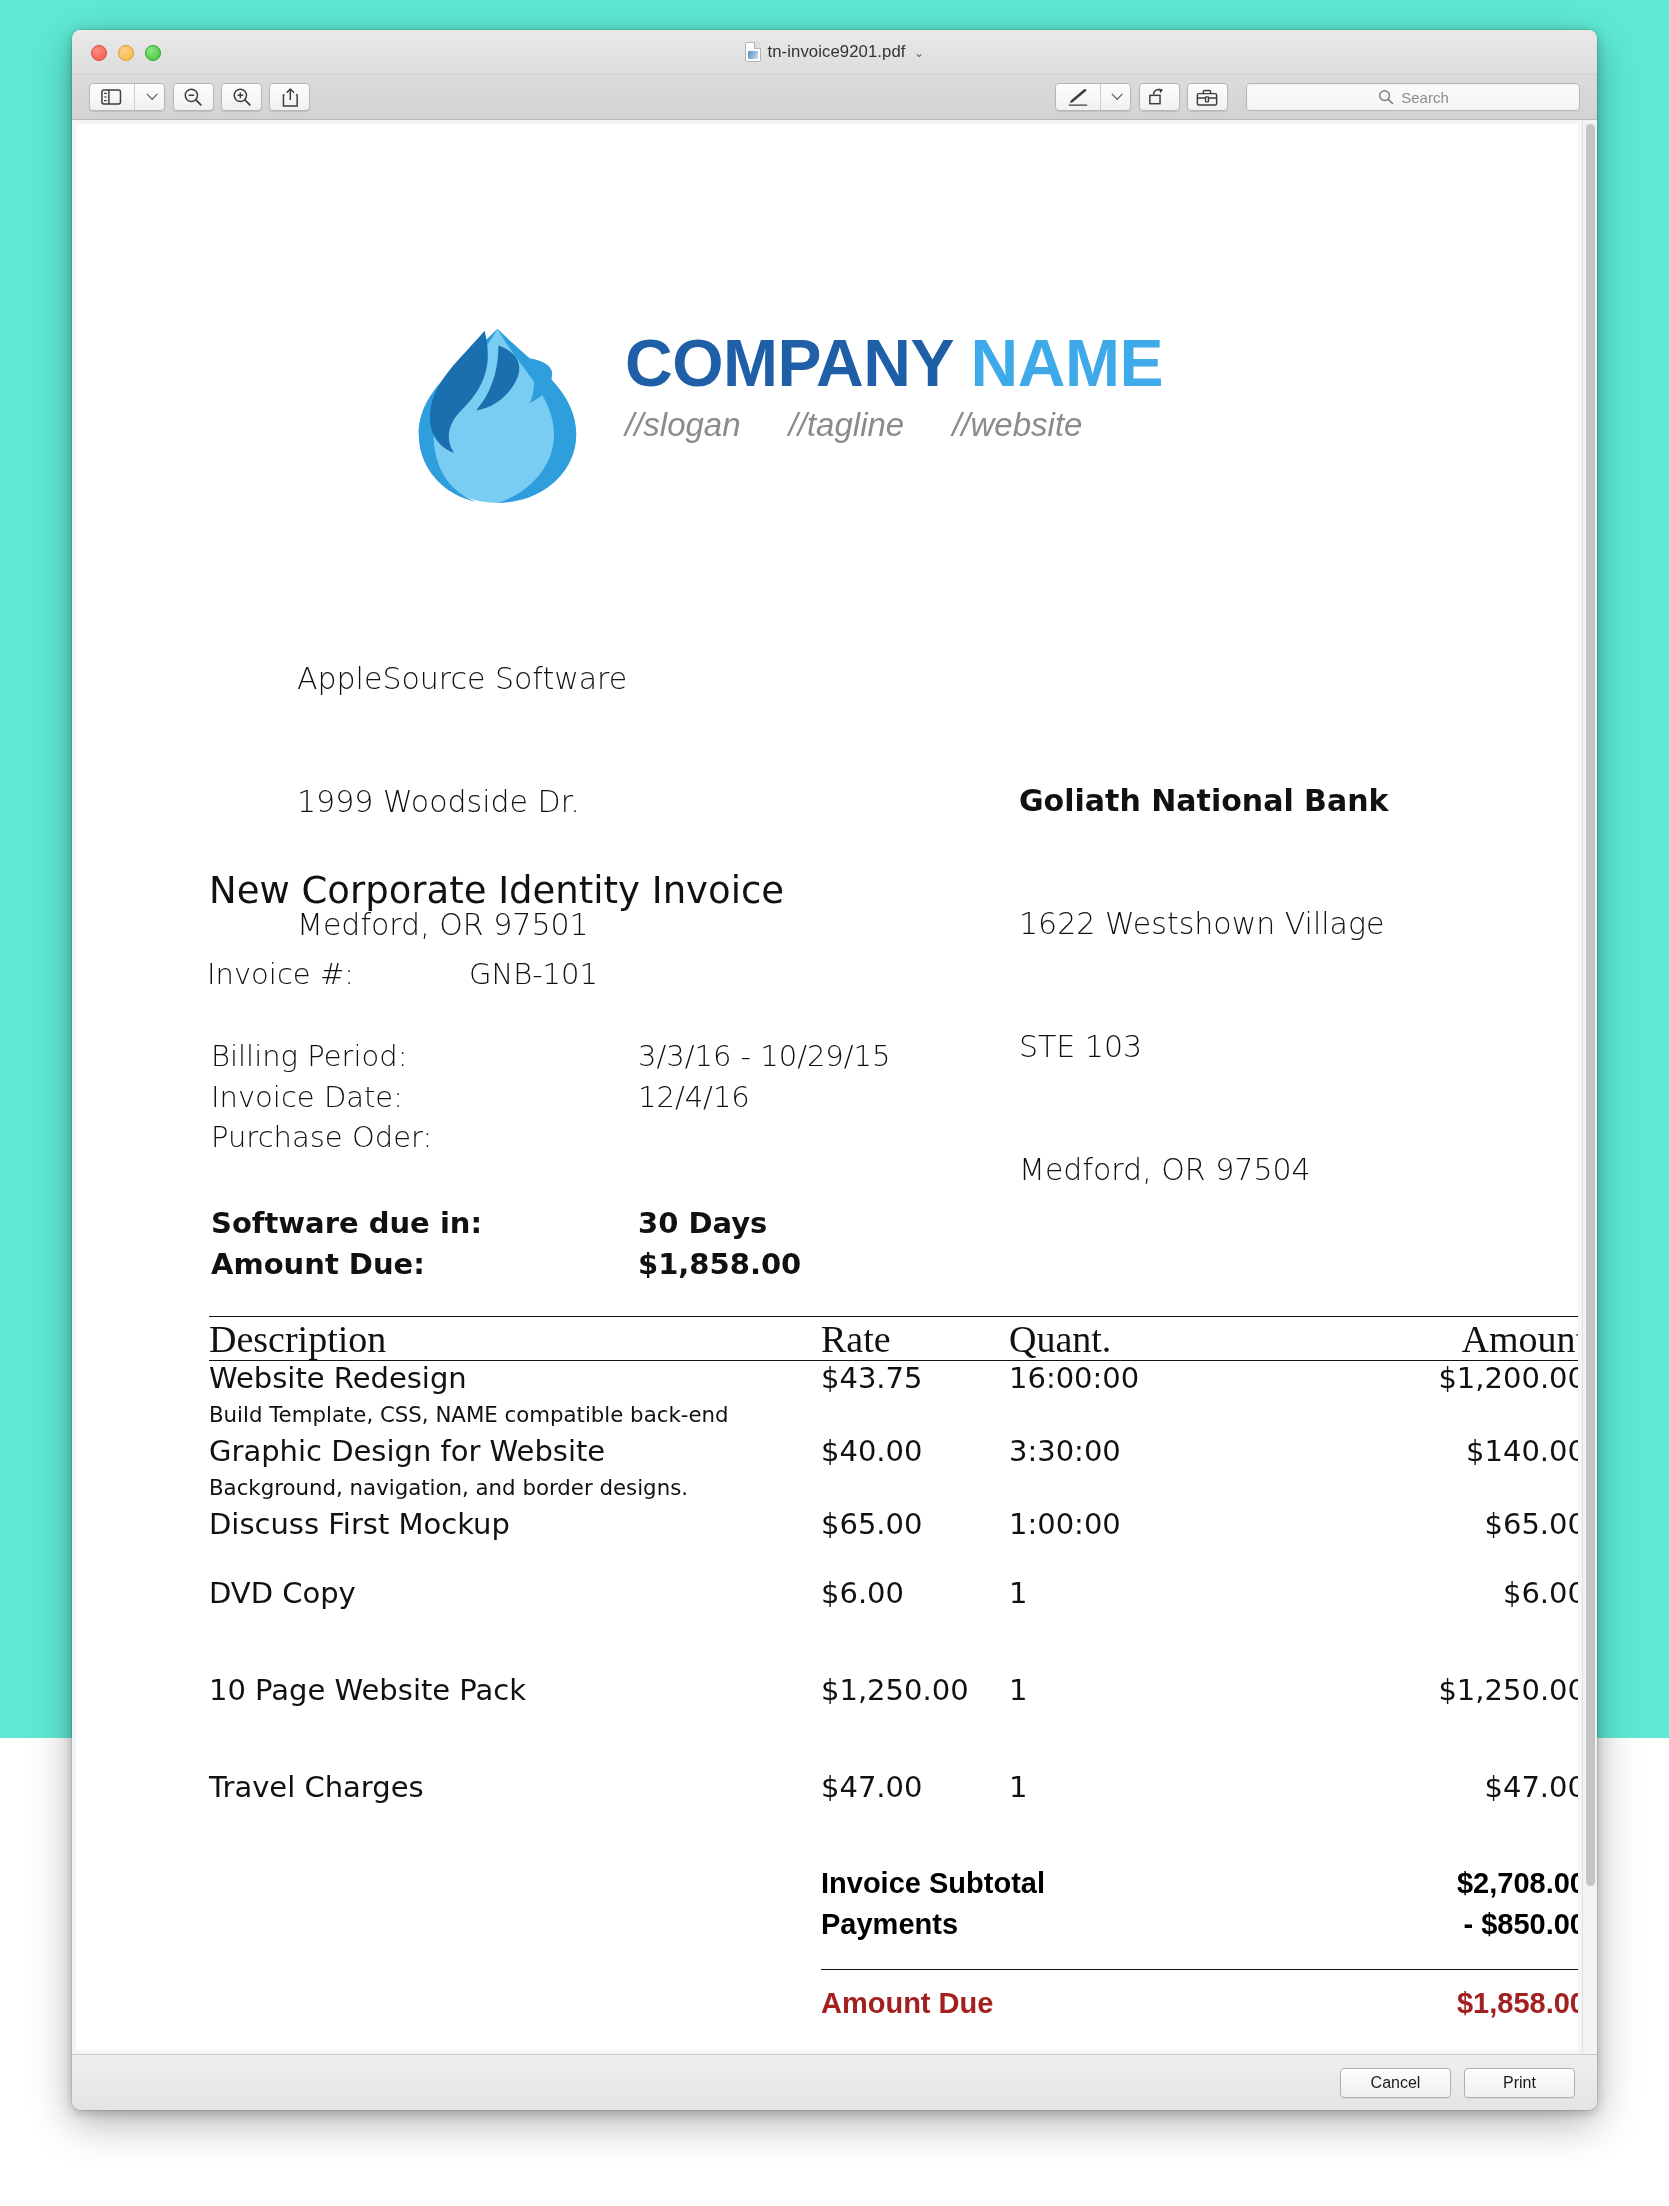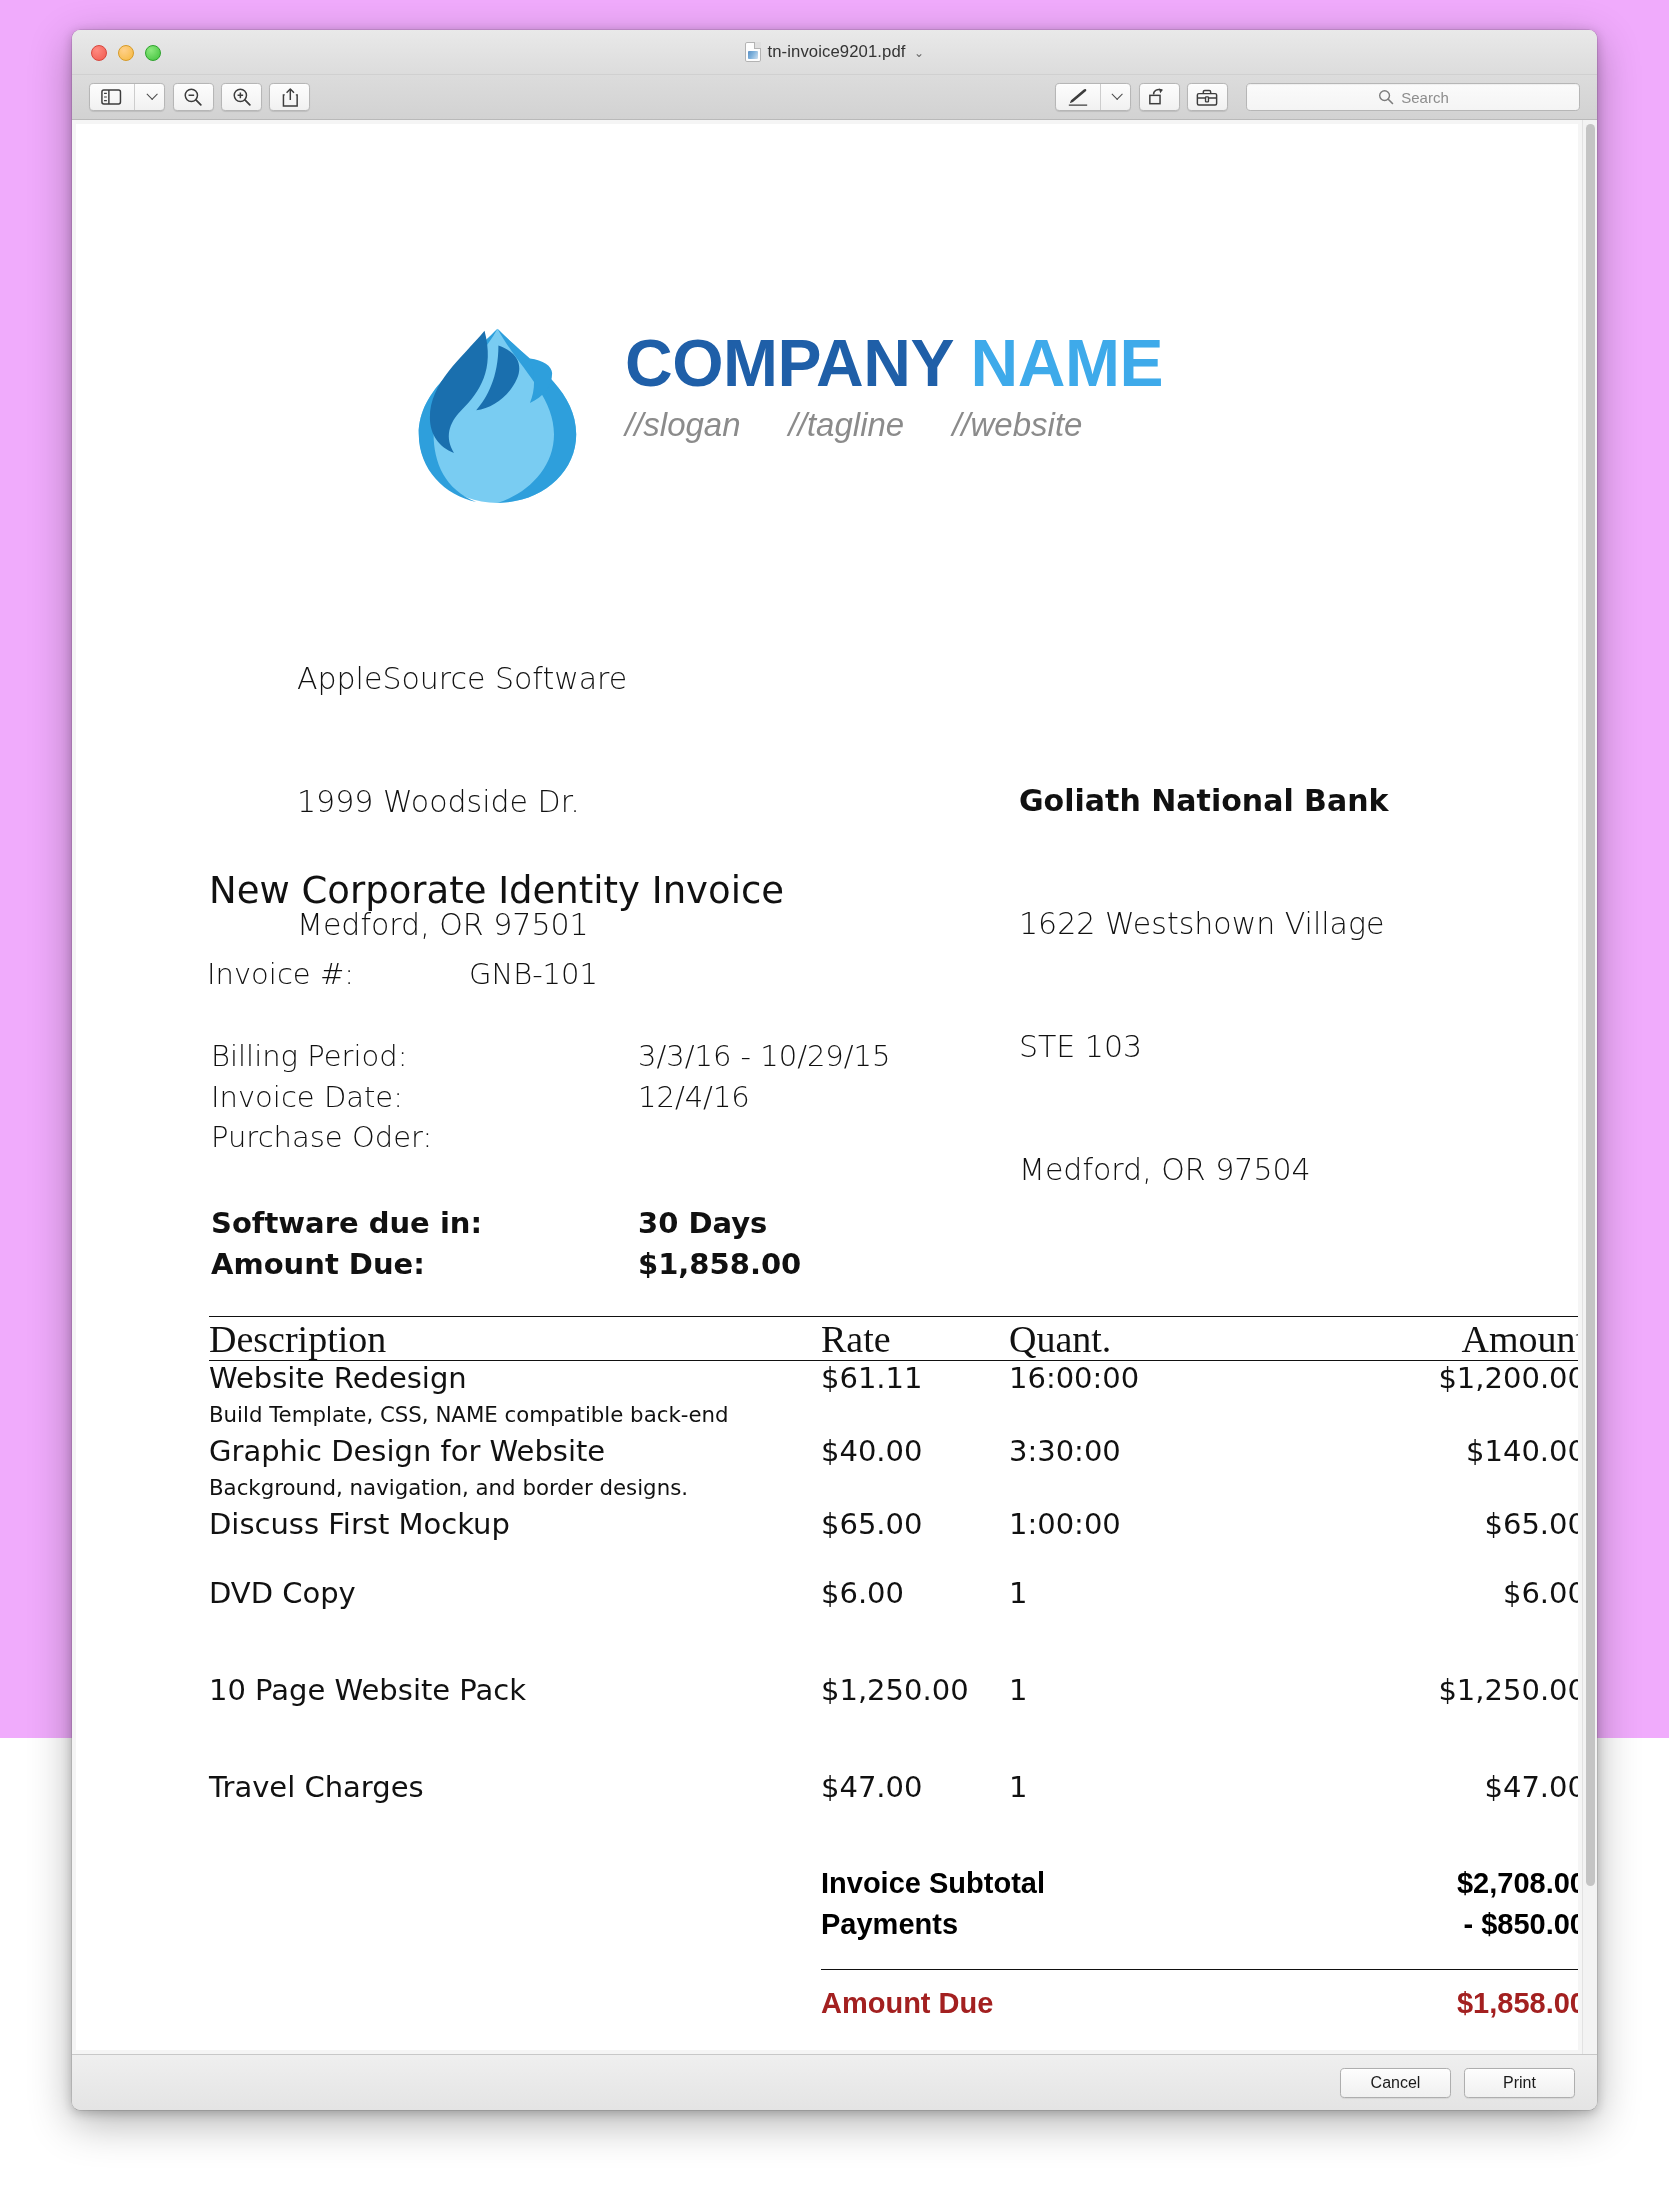--- a/index.html
+++ b/index.html
@@ -10,21 +10,21 @@
     background: #ffffff;
     font-family: "Liberation Sans", sans-serif;
     overflow: hidden;
   }
 
   
   #desktop {
     position: relative;
     width: 1670px;
     height: 1738px;
-    background: #f0abfc;
+    background: #5eead4;
   }
 
   #window {
     position: absolute;
     left: 72px;
     top: 30px;
     width: 1525px;
     height: 2080px;
     background: #e8e8e8;
     border-radius: 8.3px;
@@ -556,21 +556,21 @@
             <span class="c-desc">Description</span>
             <span class="c-rate">Rate</span>
             <span class="c-qty">Quant.</span>
             <span class="c-amt">Amount</span>
           </div>
 
           <div id="tbl-rule-mid"></div>
 
           <div class="t-row t-line">
             <span class="c-desc">Website Redesign</span>
-            <span class="c-rate">$61.11</span>
+            <span class="c-rate">$43.75</span>
             <span class="c-qty">16:00:00</span>
             <span class="c-amt">$1,200.00</span>
           </div>
           <div class="t-row t-note">
             <span class="c-desc">Build Template, CSS, NAME compatible back-end</span>
           </div>
 
           <div class="t-row t-line">
             <span class="c-desc">Graphic Design for Website</span>
             <span class="c-rate">$40.00</span>

